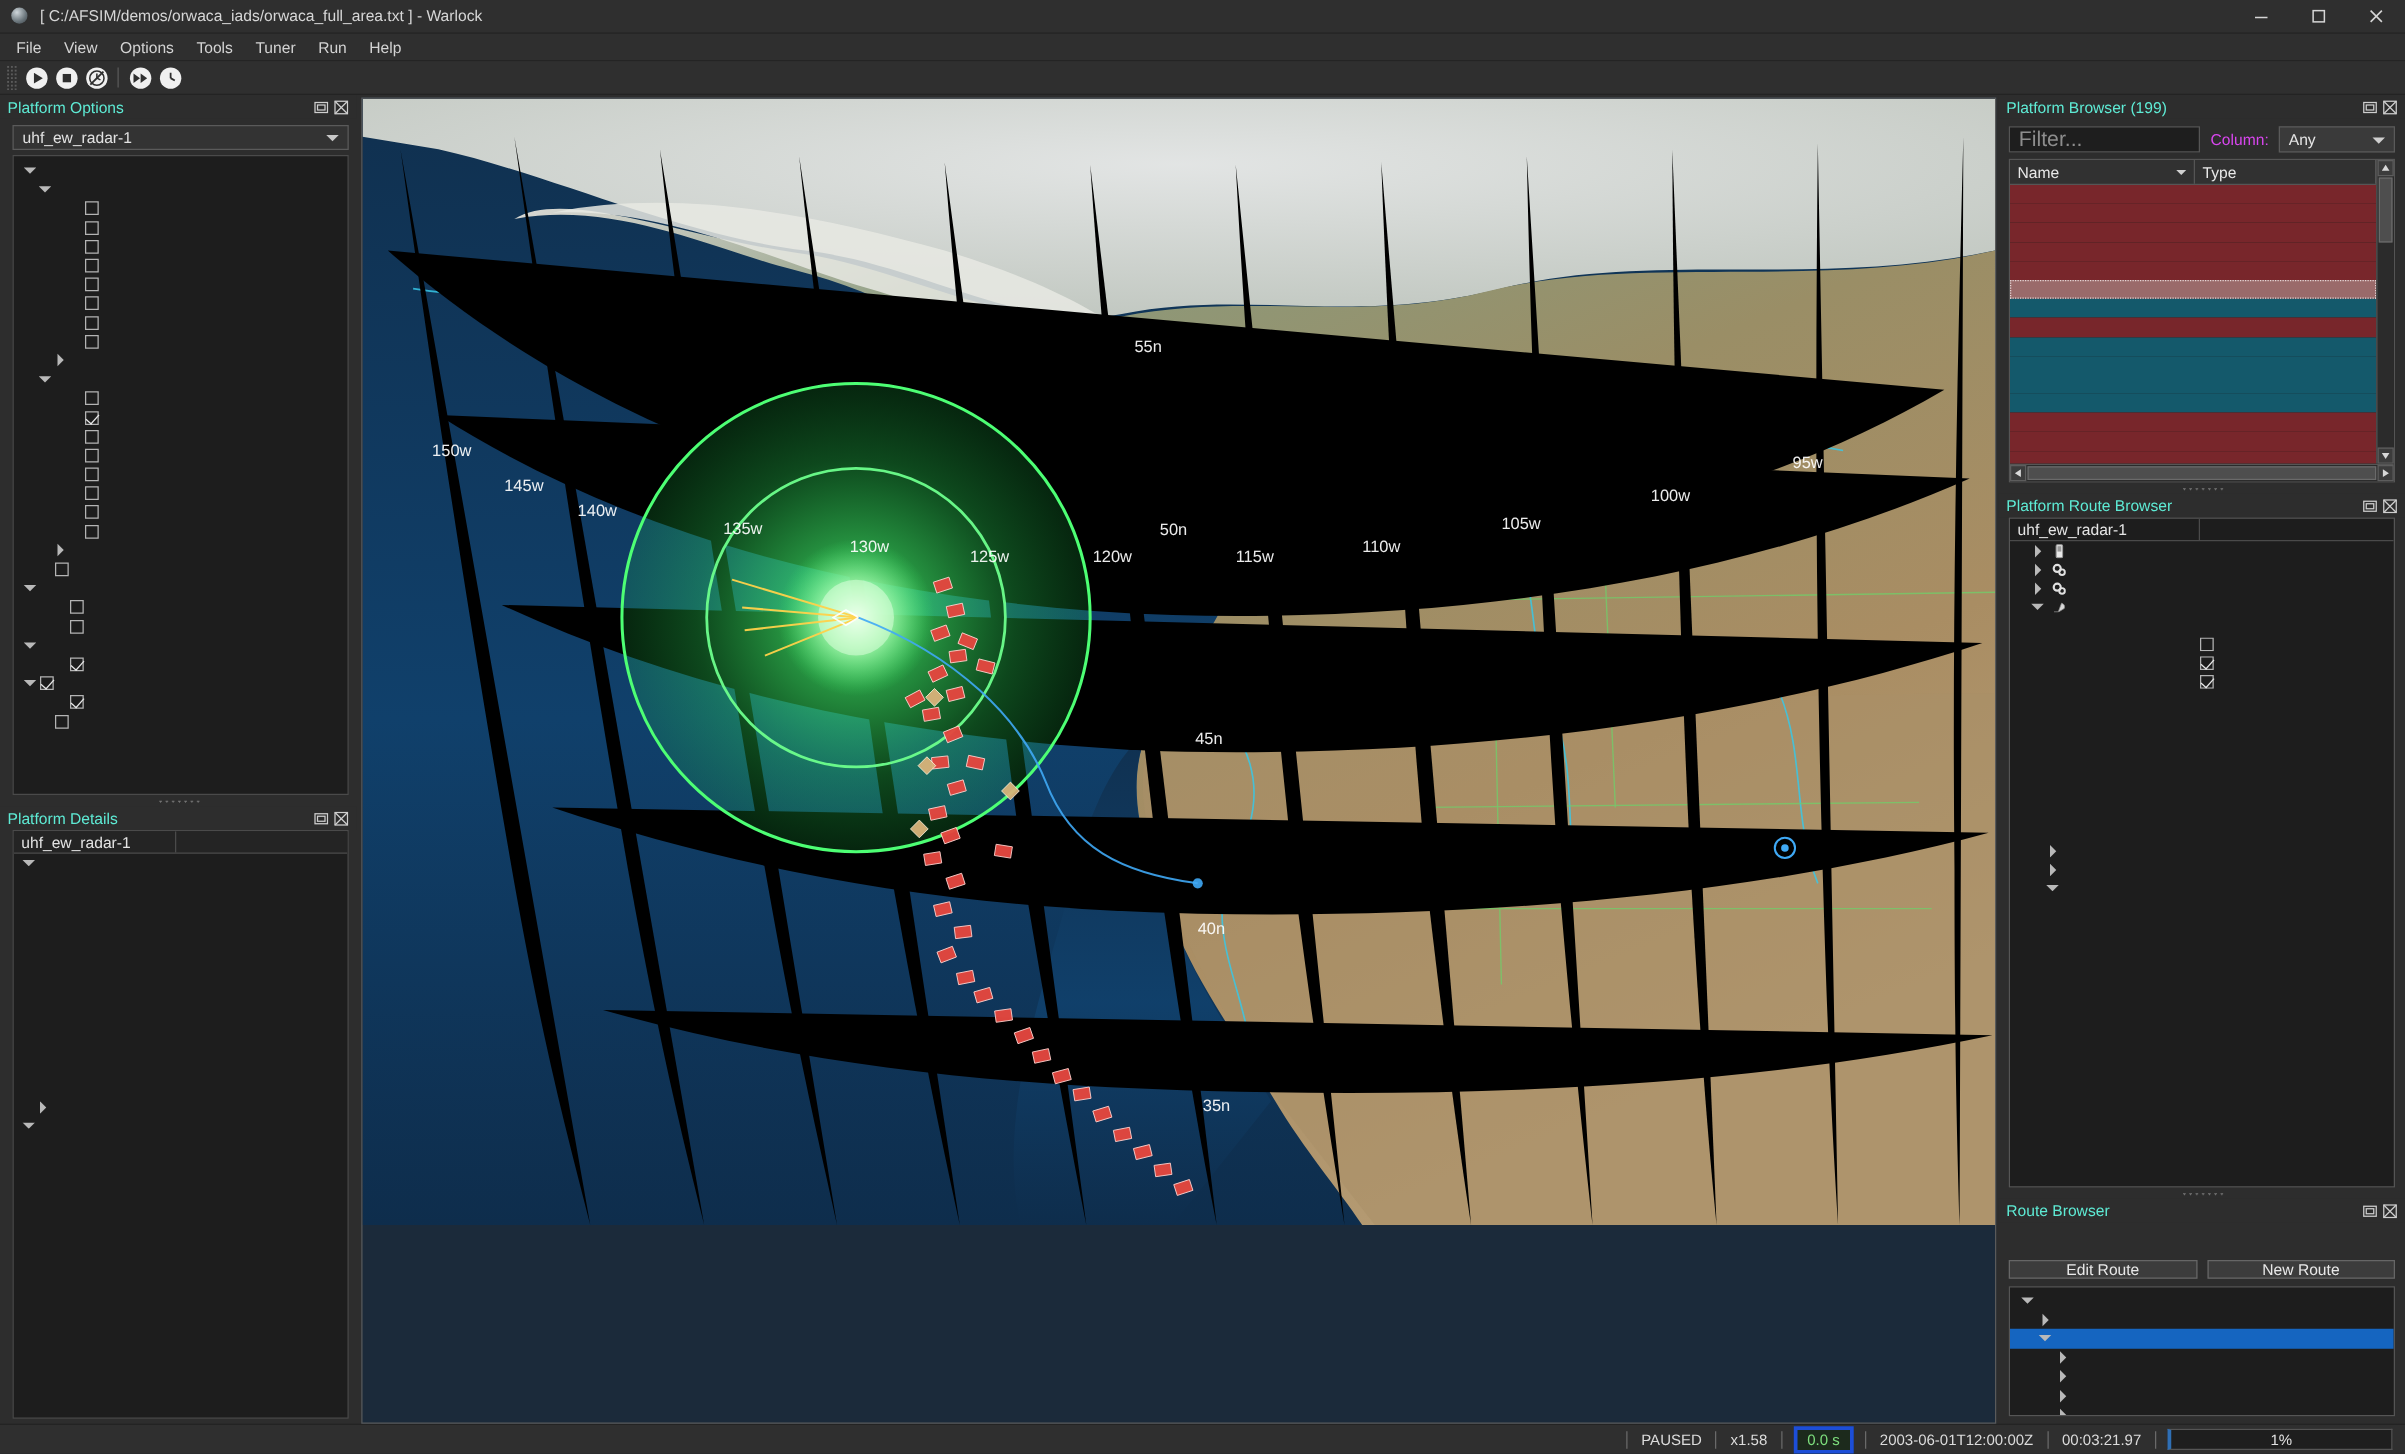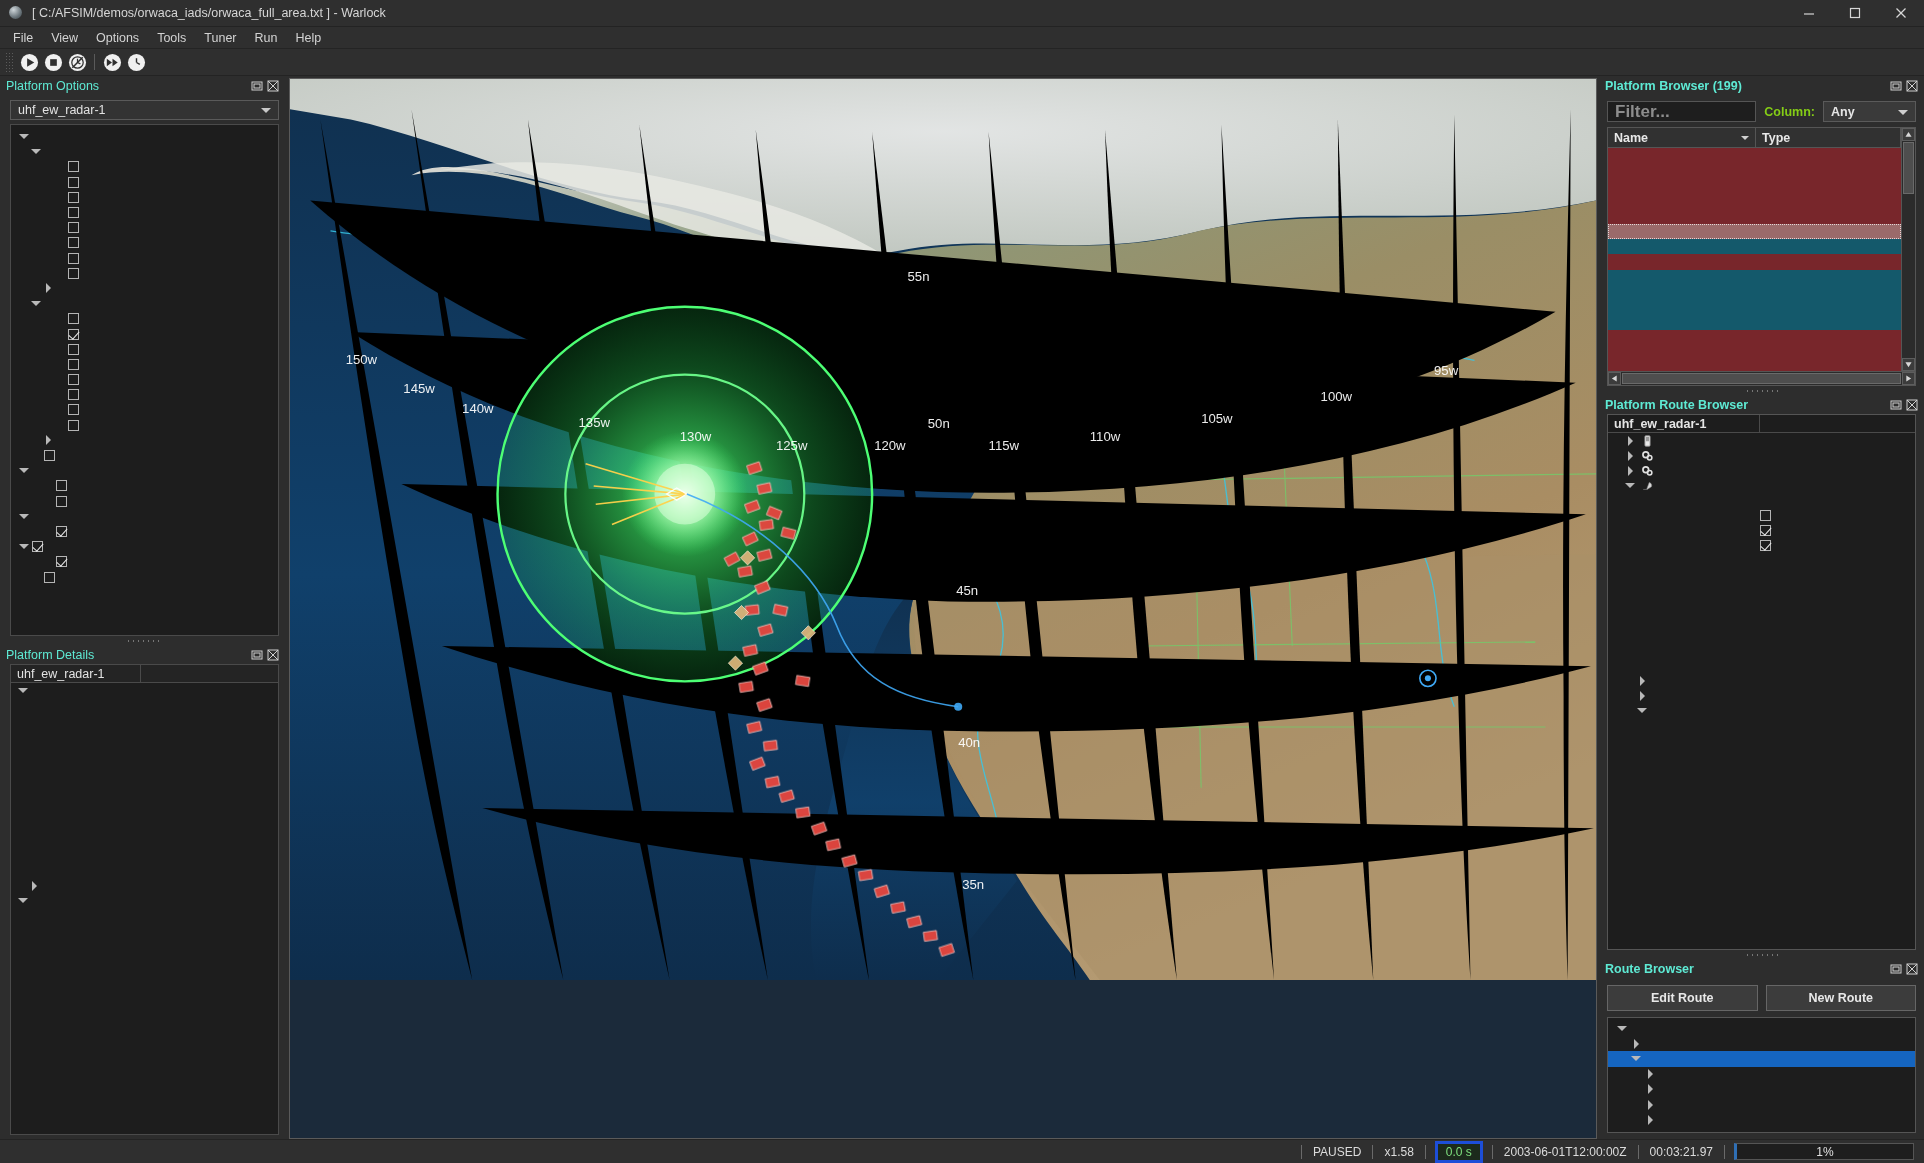--- a/index.html
+++ b/index.html
@@ -48,21 +48,21 @@
     background-image: radial-gradient(#6a6a6a 1px, transparent 1px);
     background-size: 3px 3px; opacity:.75; }
   .tbtn { width: 24px; height: 24px; display:flex; align-items:center; justify-content:center; }
   .tsep { width: 1px; height: 16px; background:#5a5a5a; margin: 0 5px; }
 
   
   .body { flex:1; display:flex; min-height:0; background:#2d2d2d; }
 
   .leftcol { width: 287px; flex: 0 0 287px; display:flex; flex-direction:column; padding: 0 2px 0 0;}
   .centercol { flex: 1; min-width:0; padding: 2px 2px 0 2px; display:flex; }
-  .rightcol { width: 325px; flex: 0 0 325px; display:flex; flex-direction:column;font-weight:bold; }
+  .rightcol { width: 325px; flex: 0 0 325px; display:flex; flex-direction:column; }
 
   
   .dock { display:flex; flex-direction:column; min-height:0; }
   .dock-title {
     height: 19px; display:flex; align-items:center; font-size:12.5px; color:#5eead4;
     padding-left: 6px; background:#2d2d2d; flex:0 0 19px;
   }
   .dock-title .t { flex:1; }
   .dock-btns { display:flex; gap:4px; padding-right:6px; }
   .dockbtn { width:12px; height:12px; color:#cfcfcf; }
@@ -108,21 +108,21 @@
   .drow .v { flex:1; color:#d5d5d5; overflow:hidden; text-overflow:ellipsis;}
 
   
   .mapwrap { flex:1; border:1px solid #5a5a5a; position:relative; overflow:hidden; background:#1b2a3a;}
   .map { position:absolute; inset:0; }
 
   
   .filterrow { display:flex; align-items:center; gap:8px; padding:6px 8px 5px 8px; }
   .filterbox { flex:1; height:21px; background:#1e1e1e; border:1px solid #555; padding-left:7px;
      display:flex;align-items:center; color:#8d8d8d; font-size:17px;}
-  .collabel { font-size:12.5px; color:#84cc16; }
+  .collabel { font-size:12.5px; color:#d946ef; }
   .colsel { width:93px;height:21px;background:#3a3a3a;border:1px solid #5a5a5a;display:flex;align-items:center;
      padding-left:7px;color:#e6e6e6;font-size:12.5px;position:relative;}
   .colsel .arrow{position:absolute;right:7px;top:8px;width:0;height:0;border-left:5px solid transparent;border-right:5px solid transparent;border-top:5px solid #cfcfcf;}
 
   .gridwrap { margin:0 8px; border:1px solid #555; background:#1d1d1d; display:flex; flex-direction:column; min-height:0;}
   .ghead { display:flex; height:20px; background:#313131; border-bottom:1px solid #555; font-size:12.5px; }
   .ghead .gh { display:flex;align-items:center;padding-left:6px;color:#e8e8e8;border-right:1px solid #555; position:relative;}
   .ghead .gh .sarrow{position:absolute;right:6px;top:8px;width:0;height:0;border-left:4px solid transparent;border-right:4px solid transparent;border-top:4px solid #d0d0d0;}
   .grows { flex:1; overflow:hidden; }
   .grow { display:flex; height:15.2px; font-size:12.5px; align-items:center; }
@@ -139,22 +139,22 @@
 
   .partpane { margin:0 8px; border:1px solid #555; background:#1d1d1d; flex:1; min-height:0; overflow:hidden;}
   .ptitle { display:flex; height:18px; border-bottom:1px solid #4a4a4a; }
   .ptitle .pc1 { width:152px;border-right:1px solid #4a4a4a;padding-left:6px;display:flex;align-items:center;color:#e5e5e5;}
   .ptitle .pc2 { flex:1; }
   .prow { display:flex; height:15px; align-items:center; font-size:12.5px;}
   .prow .pk { width:152px; display:flex; align-items:center; overflow:hidden; white-space:nowrap;}
   .prow .pv { flex:1; color:#d7d7d7; overflow:hidden; white-space:nowrap; display:flex; align-items:center;}
 
   .btnrow { display:flex; gap:8px; padding:7px 8px 6px 8px; }
-  .btn { flex:1; height:26px; background:#3c3c3c; border:1px solid #666; display:flex;
-    align-items:center;justify-content:center;font-size:12.5px;color:#e8e8e8;}
+  .btn { flex:1; height:15px; background:#3c3c3c; border:1px solid #666; display:flex;
+    align-items:center;justify-content:center;font-size:12.5px;color:#e8e8e8;margin-top:23px;}
   .routepane { margin:0 8px 6px 8px; border:1px solid #555; background:#1d1d1d; flex:1; min-height:0; overflow:hidden;}
   .rrow { display:flex; align-items:center; height:15.2px; font-size:12.5px; white-space:nowrap;}
   .rrow.sel { background:#1565c0; color:#fff; }
 
   
   .statusbar { height: 24px; flex:0 0 24px; background:#2f2f2f; display:flex; align-items:center;
      border-top:1px solid #232323; font-size:12px; color:#dcdcdc; }
   .sb-spacer{flex:1;}
   .sb-sep { width:1px;height:14px;background:#6a6a6a;margin:0 9px; }
   .sb-item { padding: 0 2px; }

